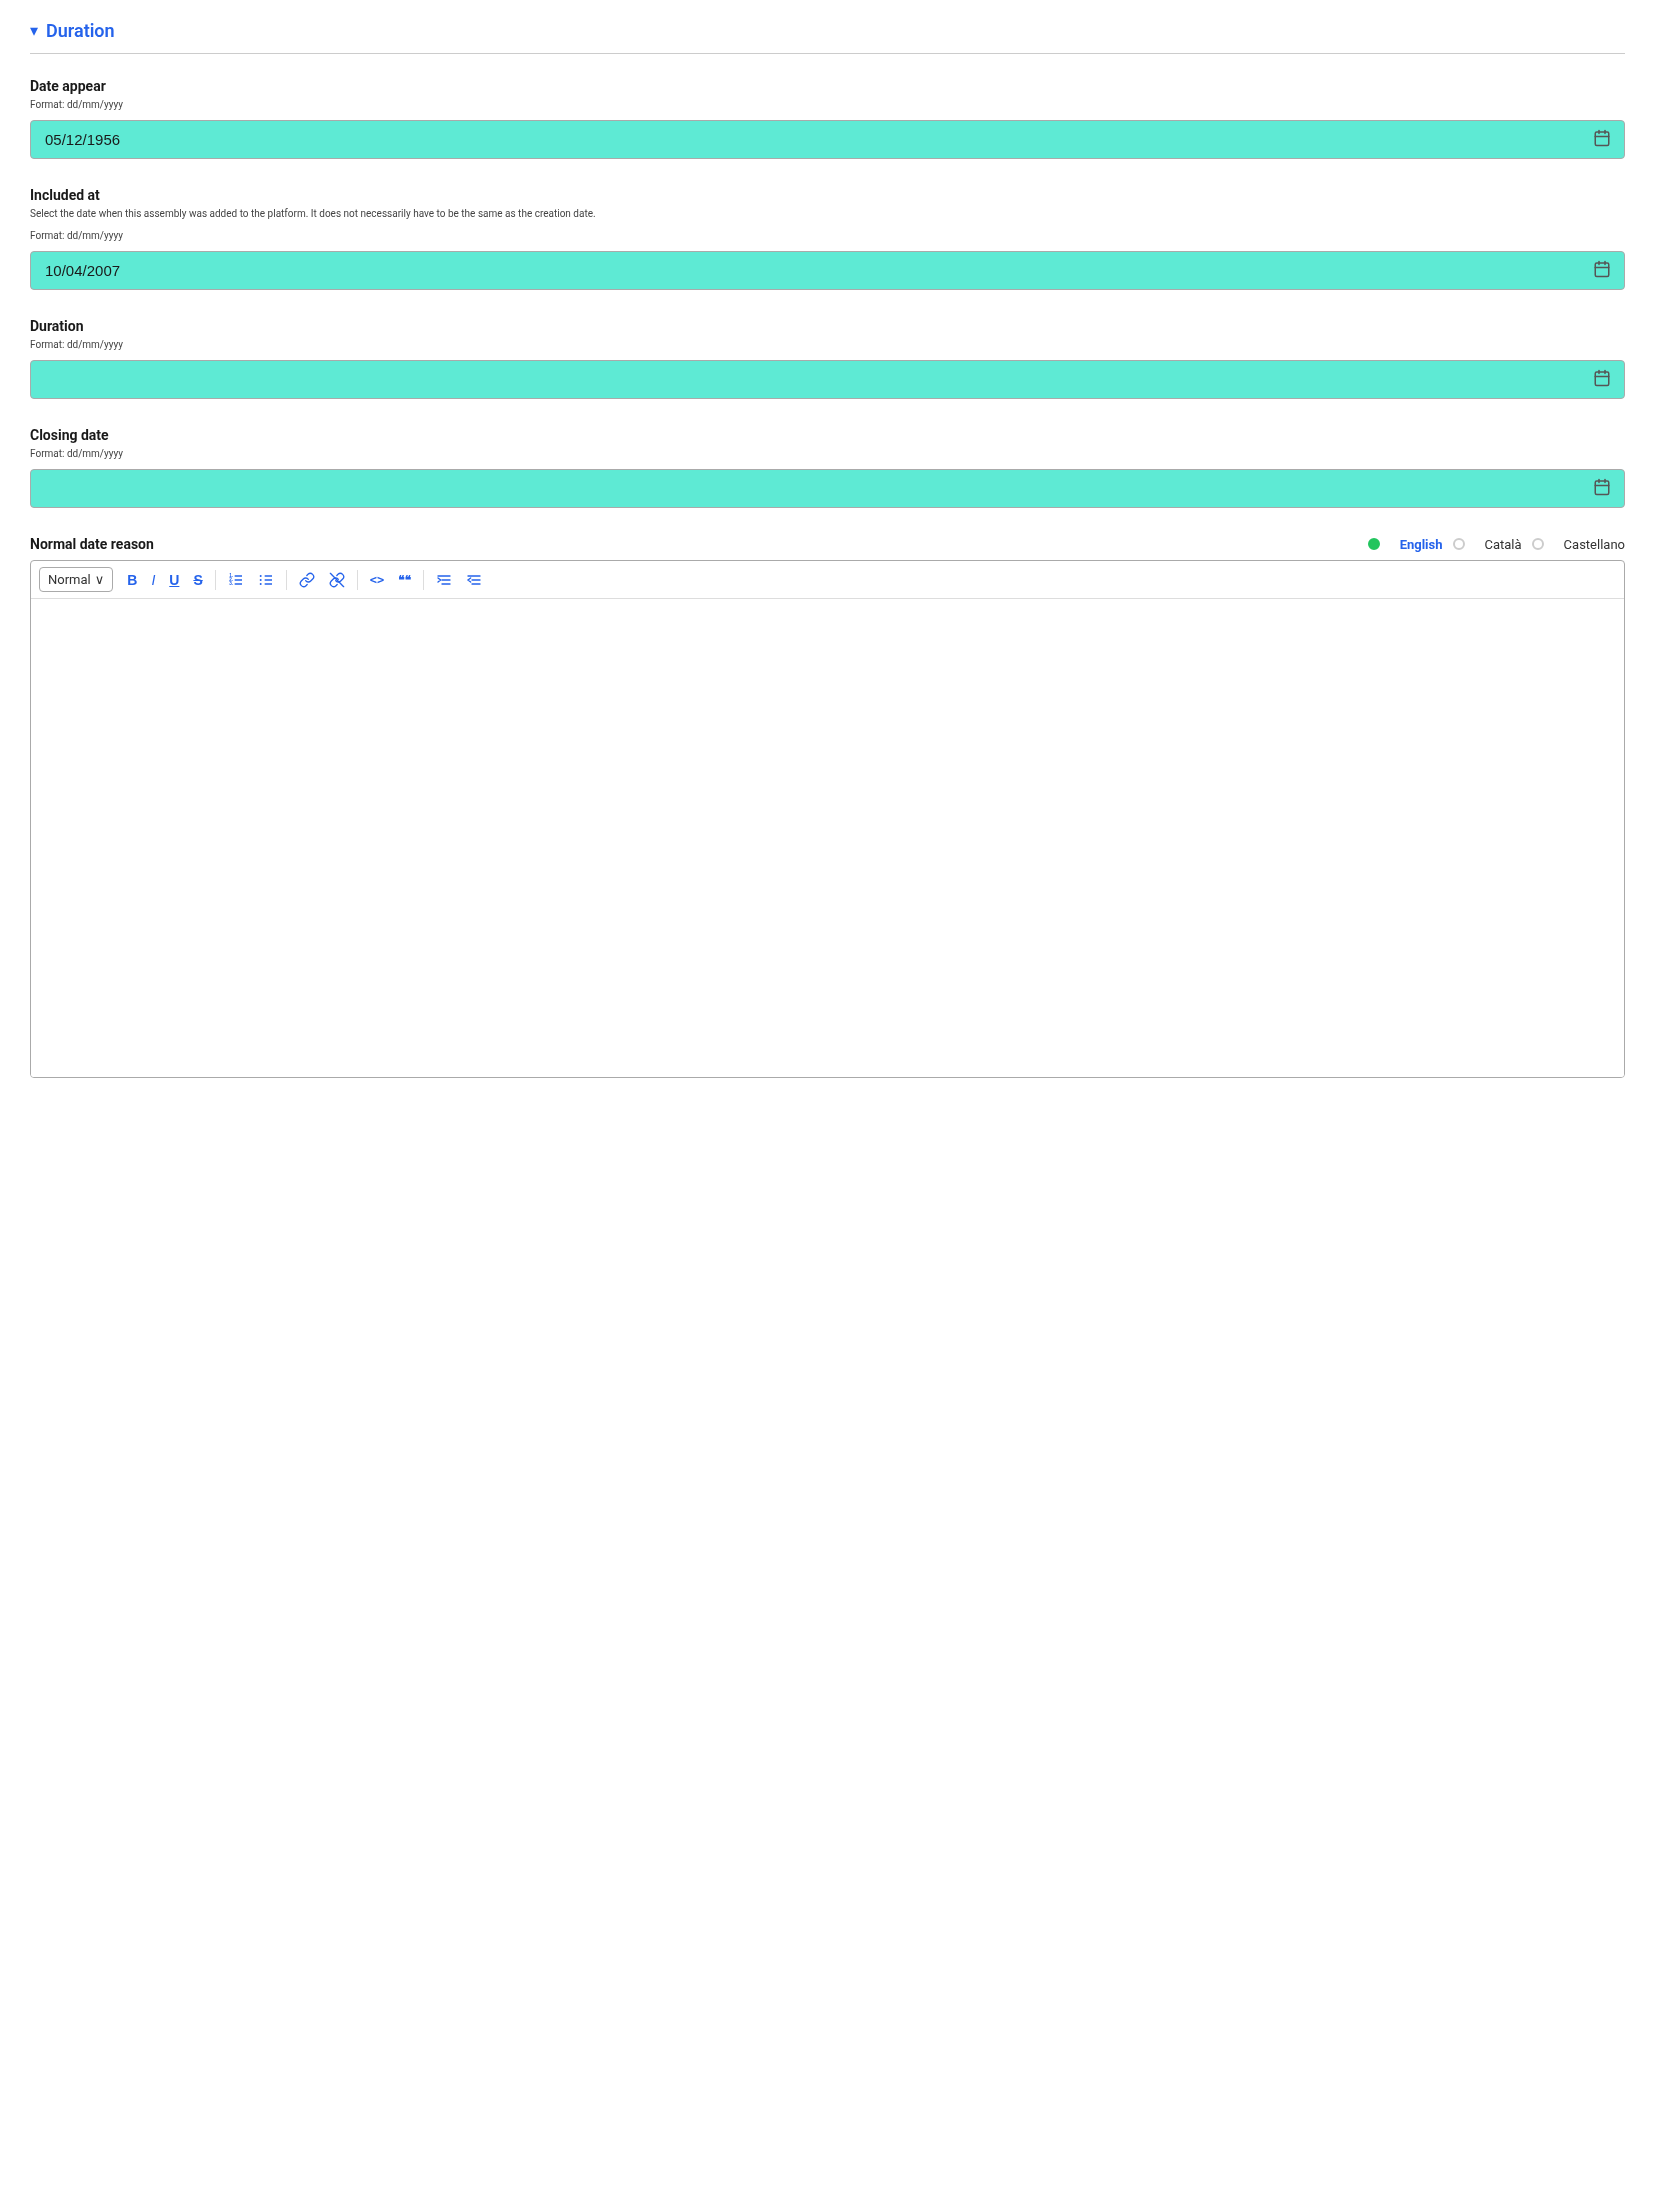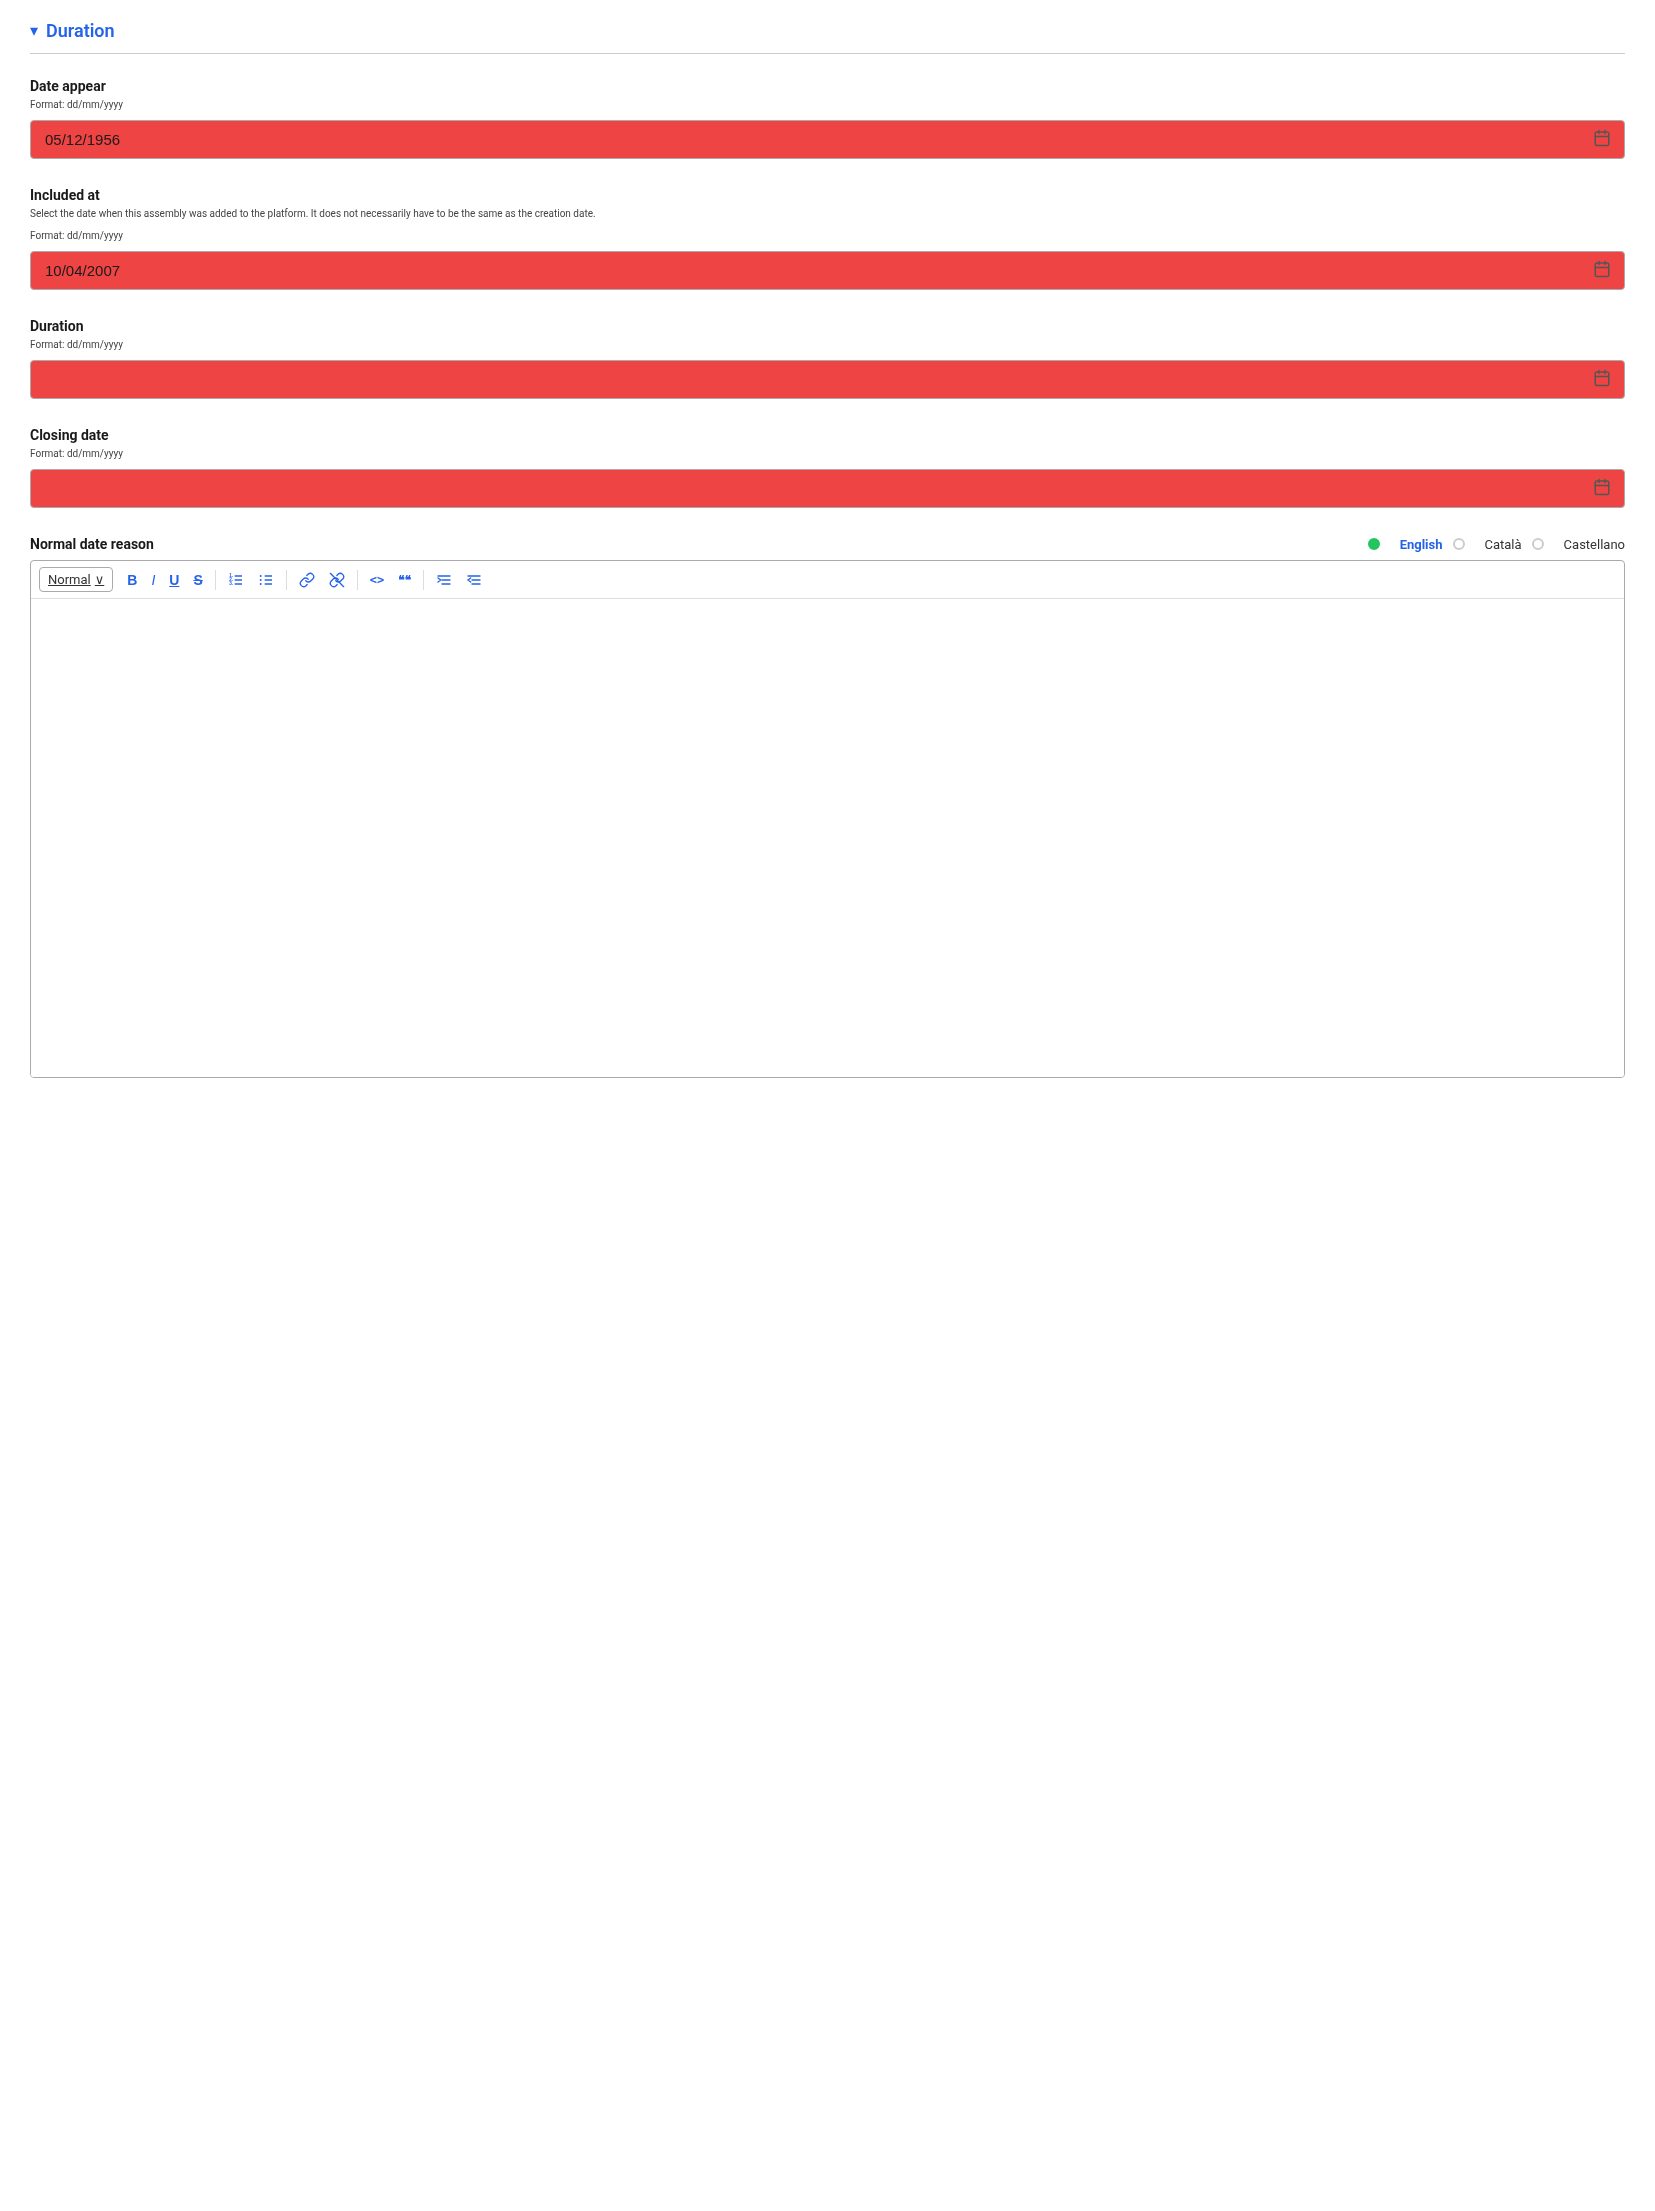--- a/index.html
+++ b/index.html
@@ -70,21 +70,21 @@
       align-items: center;
     }
 
     .date-input {
       width: 100%;
       border: 1px solid #aaa;
       border-radius: 4px;
       padding: 10px 14px;
       font-size: 15px;
       color: #1a1a1a;
-      background: #ef4444;
+      background: #5eead4;
       outline: none;
     }
 
     .calendar-icon-btn {
       position: absolute;
       right: 10px;
       background: none;
       border: none;
       cursor: pointer;
       color: #555;
@@ -163,21 +163,20 @@
       display: flex;
       align-items: center;
       gap: 4px;
       border: 1px solid #aaa;
       border-radius: 4px;
       padding: 4px 8px;
       font-size: 13px;
       cursor: pointer;
       background: #fff;
       margin-right: 6px;
-      text-decoration: underline;
     }
 
     .toolbar-btn {
       background: none;
       border: none;
       cursor: pointer;
       padding: 4px 6px;
       font-size: 14px;
       color: #2563eb;
       border-radius: 3px;

